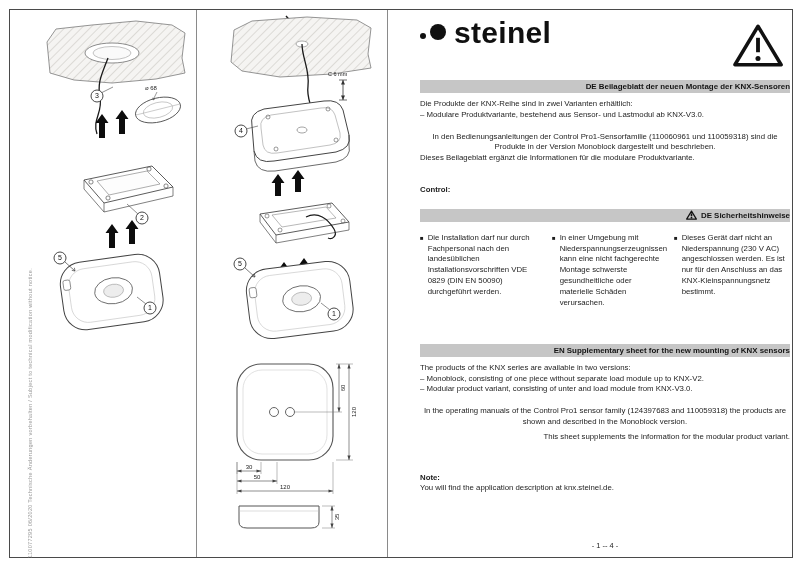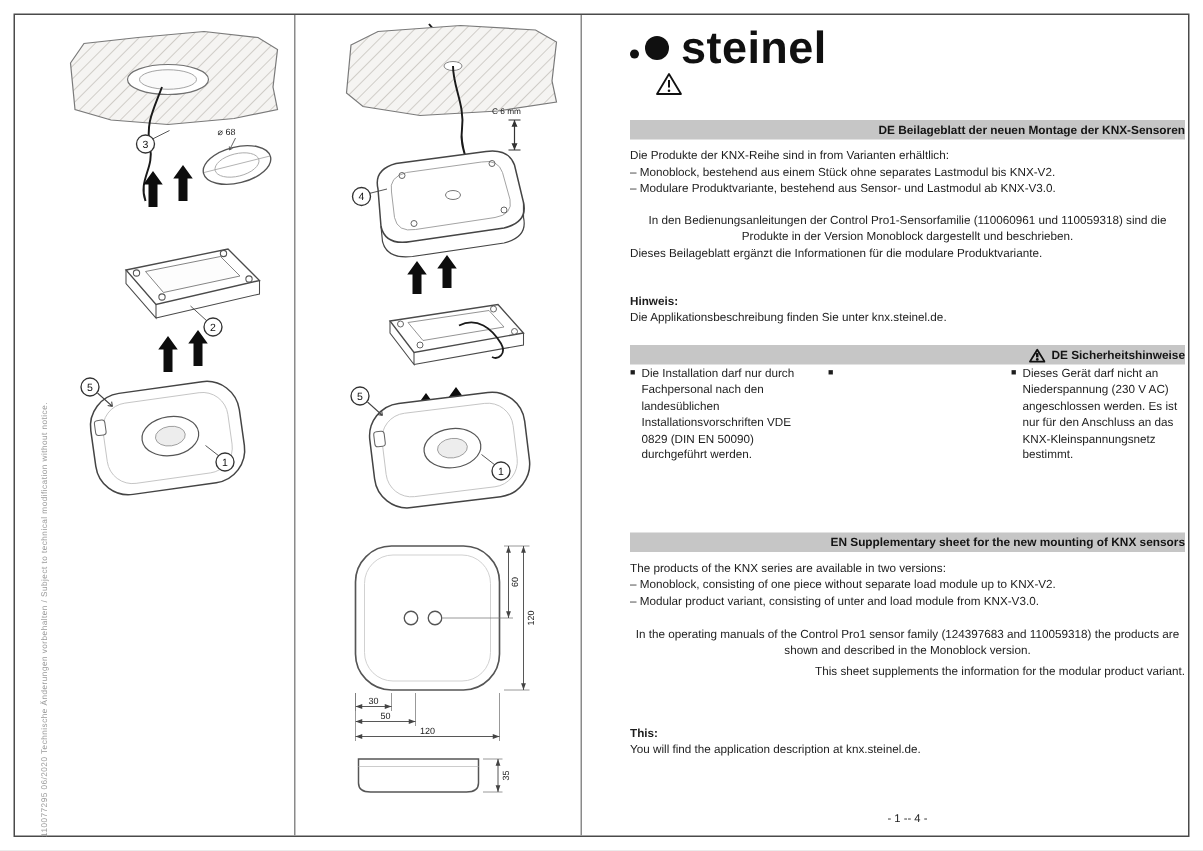--- a/index.html
+++ b/index.html
@@ -16,39 +16,39 @@
   .dia { position:absolute; }
   .dia1 { left:40px; top:18px; }
   .dia2 { left:222px; top:14px; }
   .dia3 { left:225px; top:358px; }
   svg text { font-family:"Liberation Sans","DejaVu Sans",sans-serif; }
   .arr { fill:#0d0d0d; }
 
   .content { position:absolute; left:420px; top:14px; width:370px; color:#1d1d1d; font-size:7.8px; line-height:10.8px; }
   .content p { margin:0; }
 
-  .logo-row { display:flex; justify-content:space-between; align-items:flex-start; margin-top:6px; height:44px;flex-direction:column; }
+  .logo-row { display:flex; justify-content:space-between; align-items:flex-start; margin-top:6px; height:44px; }
   .logo { display:flex; align-items:flex-end; }
   .dot-sm { width:6px; height:6px; border-radius:50%; background:#101010; margin-bottom:7px; }
   .dot-lg { width:16px; height:16px; border-radius:50%; background:#101010; margin:0 8px 6px 4px; }
   .logo-text { font-size:30px; font-weight:700; line-height:26px; color:#101010; letter-spacing:0.3px; }
   .warn-big { margin:2px 6px 0 0; }
 
   .bar { background:#c6c6c6; min-height:13px; line-height:13px; font-weight:bold; font-size:7.9px; color:#141414; padding-left:4px; display:flex; align-items:center; gap:4px;justify-content:flex-end; }
   .bar-de { margin-top:16px; }
   .bar-safety { margin-top:13px; }
   .bar-en { margin-top:15px; }
 
   .p-intro { margin-top:6px !important; }
   .p-gap { margin-top:11px !important;text-align:center; }
   .p-small-gap { margin-top:4px !important;text-align:right; }
   .note-label { margin-top:21px !important; font-weight:bold; }
   .note-label-en { margin-top:30px !important; font-weight:bold; }
 
-  .safety-cols { display:flex; margin-top:1px; min-height:96px;justify-content:center; }
+  .safety-cols { display:flex; margin-top:11px; min-height:96px;justify-content:center; }
   .safety-col { display:flex; gap:4px; }
   .col-1 { width:132px; padding-right:16px; }
   .col-2 { width:122px; padding-right:16px; }
   .col-3 { width:116px; }
   .bullet { font-size:6px; line-height:10.8px; }
 
   .footer { position:absolute; left:420px; bottom:17px; width:370px; text-align:center; font-size:7.5px; color:#222; }
 </style>
 </head>
 <body>
@@ -269,59 +269,58 @@
       <svg class="warn-big" width="52" height="47" viewBox="0 0 54 48">
         <path d="M27,4 L51,44 L3,44 Z" fill="none" stroke="#111" stroke-width="3.6" stroke-linejoin="round"></path>
         <rect x="25" y="16" width="4" height="15" fill="#111"></rect>
         <circle cx="27" cy="37.5" r="2.6" fill="#111"></circle>
       </svg>
     </div>
 
     <div class="bar bar-de">
       <span>DE Beilageblatt der neuen Montage der KNX-Sensoren</span>
     </div>
-    <p class="p-intro">Die Produkte der KNX-Reihe sind in from Varianten erhältlich:</p>
-    <p>– Monoblock, bestehend aus einem Stück ohne separates Lastmodul bis KNX-V2.</p>
+    <p class="p-intro">Die Produkte der KNX-Reihe sind in zwei Varianten erhältlich:</p>
     <p>– Modulare Produktvariante, bestehend aus Sensor- und Lastmodul ab KNX-V3.0.</p>
     <p class="p-gap">In den Bedienungsanleitungen der Control Pro1-Sensorfamilie (110060961 und 110059318) sind die Produkte in der Version Monoblock dargestellt und beschrieben.</p>
     <p>Dieses Beilageblatt ergänzt die Informationen für die modulare Produktvariante.</p>
-    <p class="note-label">Hinweis:</p>
-    <p>Die Applikationsbeschreibung finden Sie unter knx.steinel.de.</p>
+    <p class="note-label">Control:</p>
 
     <div class="bar bar-safety">
       <svg width="11" height="10" viewBox="0 0 54 48">
         <path d="M27,5 L51,44 L3,44 Z" fill="none" stroke="#111" stroke-width="6" stroke-linejoin="round"></path>
         <rect x="23" y="16" width="8" height="14" fill="#111"></rect>
         <circle cx="27" cy="37" r="4.5" fill="#111"></circle>
       </svg>
       <span>DE Sicherheitshinweise</span>
     </div>
 
     <div class="safety-cols">
       <div class="safety-col col-1">
         <span class="bullet">■</span>
         <span>Die Installation darf nur durch Fachpersonal nach den landesüblichen Installationsvorschriften VDE 0829 (DIN EN 50090) durchgeführt werden.</span>
       </div>
       <div class="safety-col col-2">
         <span class="bullet">■</span>
+        <span>In einer Umgebung mit Niederspannungserzeugnissen kann eine nicht fachgerechte Montage schwerste gesundheitliche oder materielle Schäden verursachen.</span>
       </div>
       <div class="safety-col col-3">
         <span class="bullet">■</span>
         <span>Dieses Gerät darf nicht an Niederspannung (230 V AC) angeschlossen werden. Es ist nur für den Anschluss an das KNX-Kleinspannungsnetz bestimmt.</span>
       </div>
     </div>
 
     <div class="bar bar-en">
       <span>EN Supplementary sheet for the new mounting of KNX sensors</span>
     </div>
     <p class="p-intro">The products of the KNX series are available in two versions:</p>
     <p>– Monoblock, consisting of one piece without separate load module up to KNX-V2.</p>
     <p>– Modular product variant, consisting of unter and load module from KNX-V3.0.</p>
     <p class="p-gap">In the operating manuals of the Control Pro1 sensor family (124397683 and 110059318) the products are shown and described in the Monoblock version.</p>
     <p class="p-small-gap">This sheet supplements the information for the modular product variant.</p>
-    <p class="note-label-en">This:</p>
+    <p class="note-label-en">Note:</p>
     <p>You will find the application description at knx.steinel.de.</p>
 
   </div>
 
   <div class="footer">- 1 -- 4 -</div>
 
 </div>
 
 </body></html>

